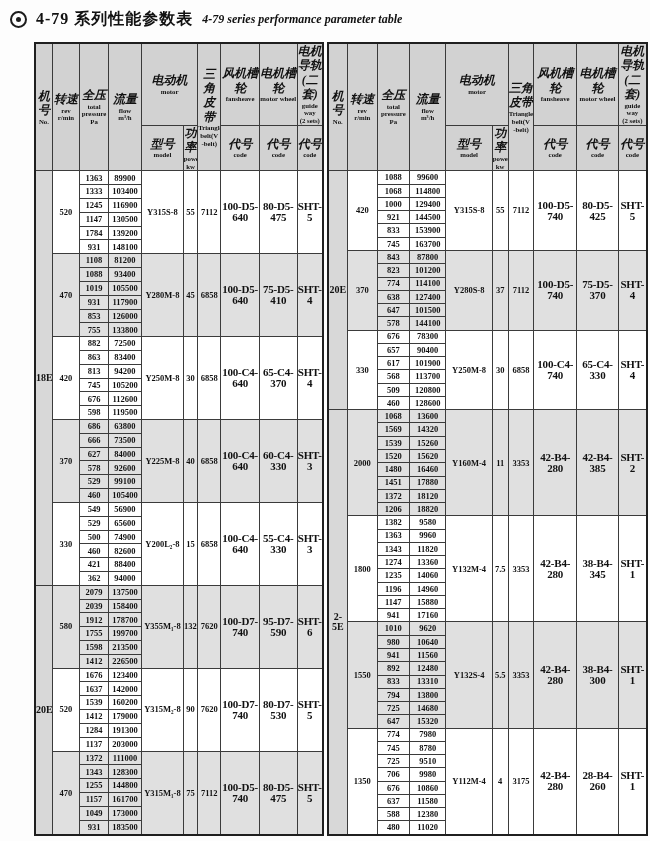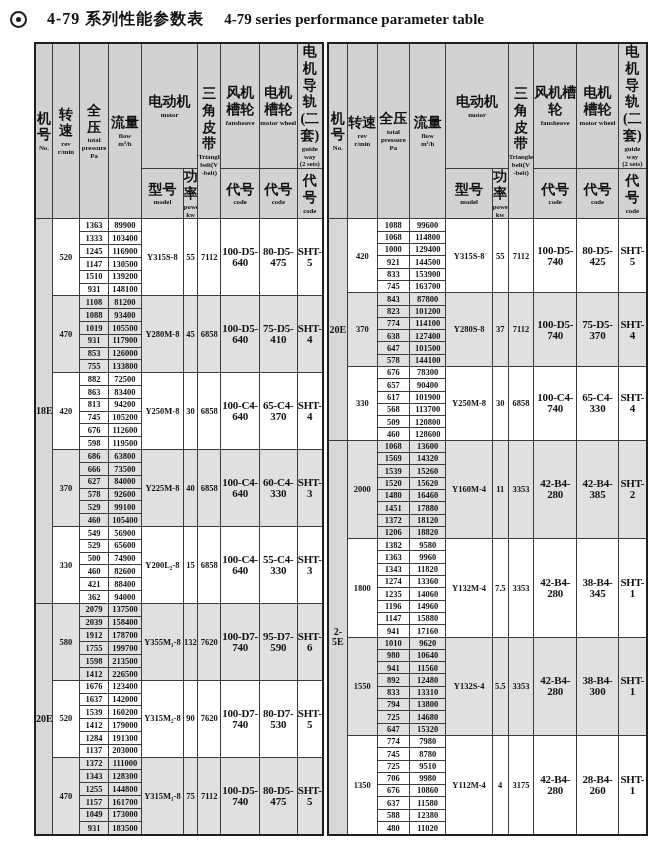--- a/index.html
+++ b/index.html
@@ -1,37 +1,37 @@
 <!DOCTYPE html>
 <html><head>
 <meta charset="utf-8">
 <style>
   html,body{margin:0;padding:0;}
   body{
     width:650px;height:841px;background:#fdfdfd;overflow:hidden;
     font-family:"Liberation Serif","DejaVu Serif",serif;color:#111;
   }
   .page{padding:6px 2px 0 10px;}
-  .title-row{display:flex;align-items:center;gap:20px;height:26px;}
+  .title-row{display:flex;align-items:center;gap:9px;height:26px;}
   .title-icon{width:13px;height:13px;border:2px solid #1c1c1c;border-radius:50%;
     display:inline-flex;align-items:center;justify-content:center;flex:0 0 auto;}
   .title-icon .dot{width:5px;height:5px;background:#1c1c1c;border-radius:50%;}
   .title-zh{font-size:16px;font-weight:bold;letter-spacing:1px;}
-  .title-en{font-size:15px;font-weight:bold;}
+  .title-en{font-size:12px;font-weight:bold;font-style:italic;}
   .tables{display:flex;gap:3px;margin-left:24px;margin-top:10px;}
   table.perf-table{border-collapse:collapse;table-layout:fixed;height:794px;
     border:2px solid #1f1f1f;}
   .t-left{width:290px;}
   .t-right{width:321px;}
   th,td{border:1px solid #3b3b3b;text-align:center;vertical-align:middle;
     padding:0;font-weight:bold;overflow:hidden;}
   thead tr.hr1{height:44px;}
   thead tr.hr2{height:26px;}
   th{background:#d2d2d2;}
-  .cn{font-size:14px;line-height:1.2;}
+  .cn{font-size:12px;line-height:1.2;font-style:italic;}
   .en{font-size:6.8px;line-height:1.15;}
   td{font-size:8.5px;line-height:1;}
   td.code{font-size:11px;letter-spacing:-0.2px;}
   td.w{background:#ffffff;}
   td.g{background:#e0e0e0;}
   td.n{background:#d8d8d8;font-size:10px;}
 </style>
 </head>
 <body>
 
@@ -149,21 +149,21 @@
           </tr>
           <tr>
             <td class="w">1245</td>
             <td class="w">116900</td>
           </tr>
           <tr>
             <td class="w">1147</td>
             <td class="w">130500</td>
           </tr>
           <tr>
-            <td class="w">1510</td>
+            <td class="w">1784</td>
             <td class="w">139200</td>
           </tr>
           <tr>
             <td class="w">931</td>
             <td class="w">148100</td>
           </tr>
           <tr>
             <td class="g" rowspan="6">470</td>
             <td class="g">1108</td>
             <td class="g">81200</td>

